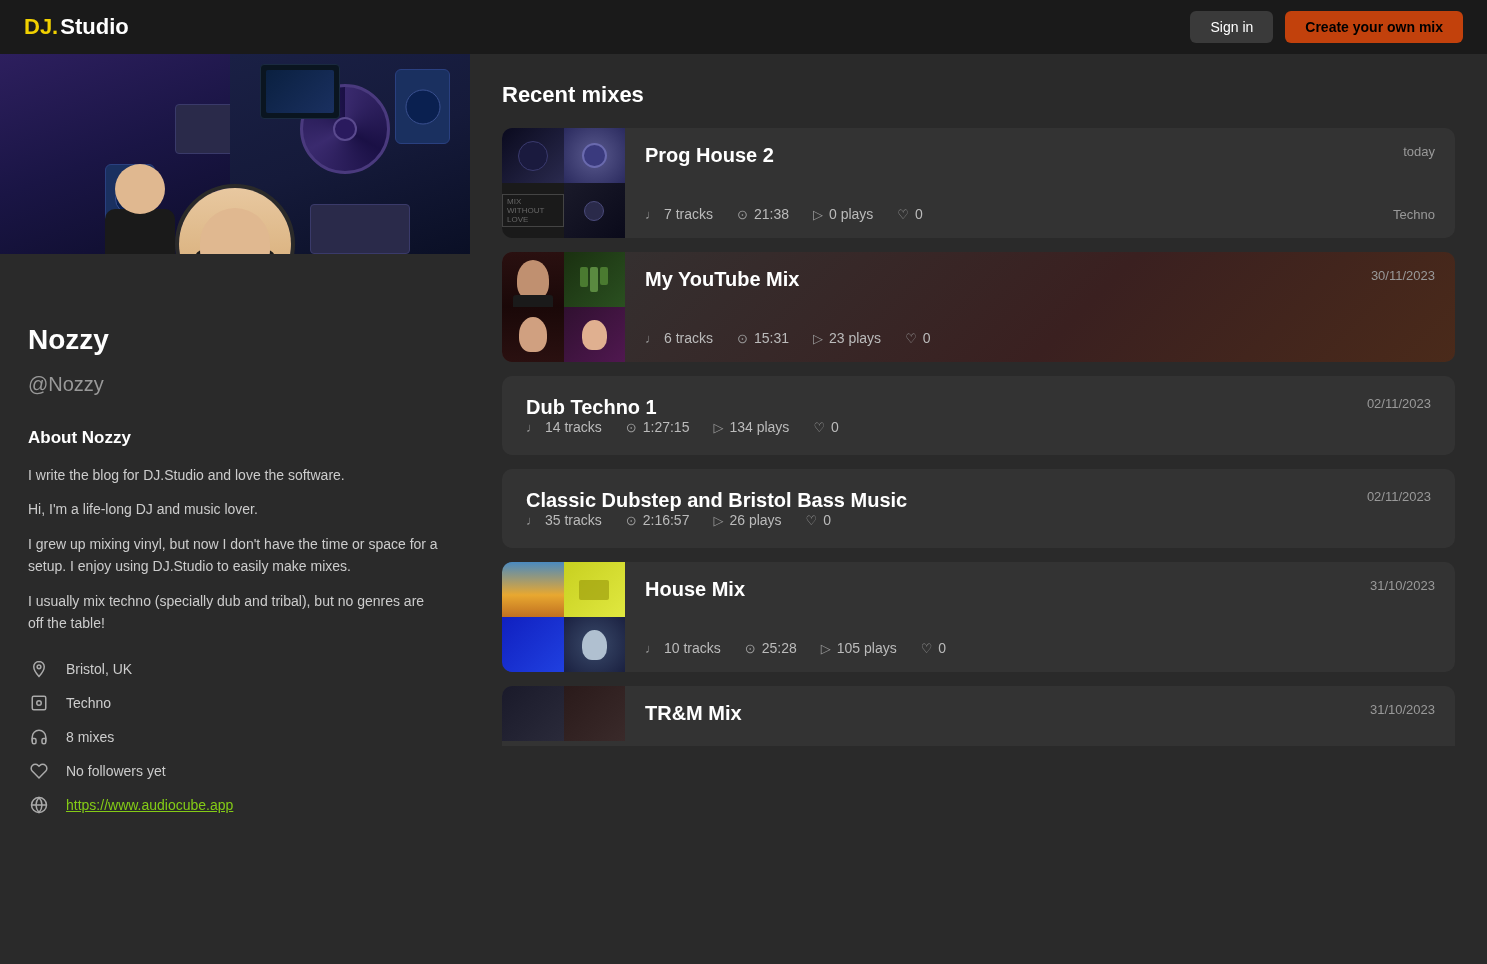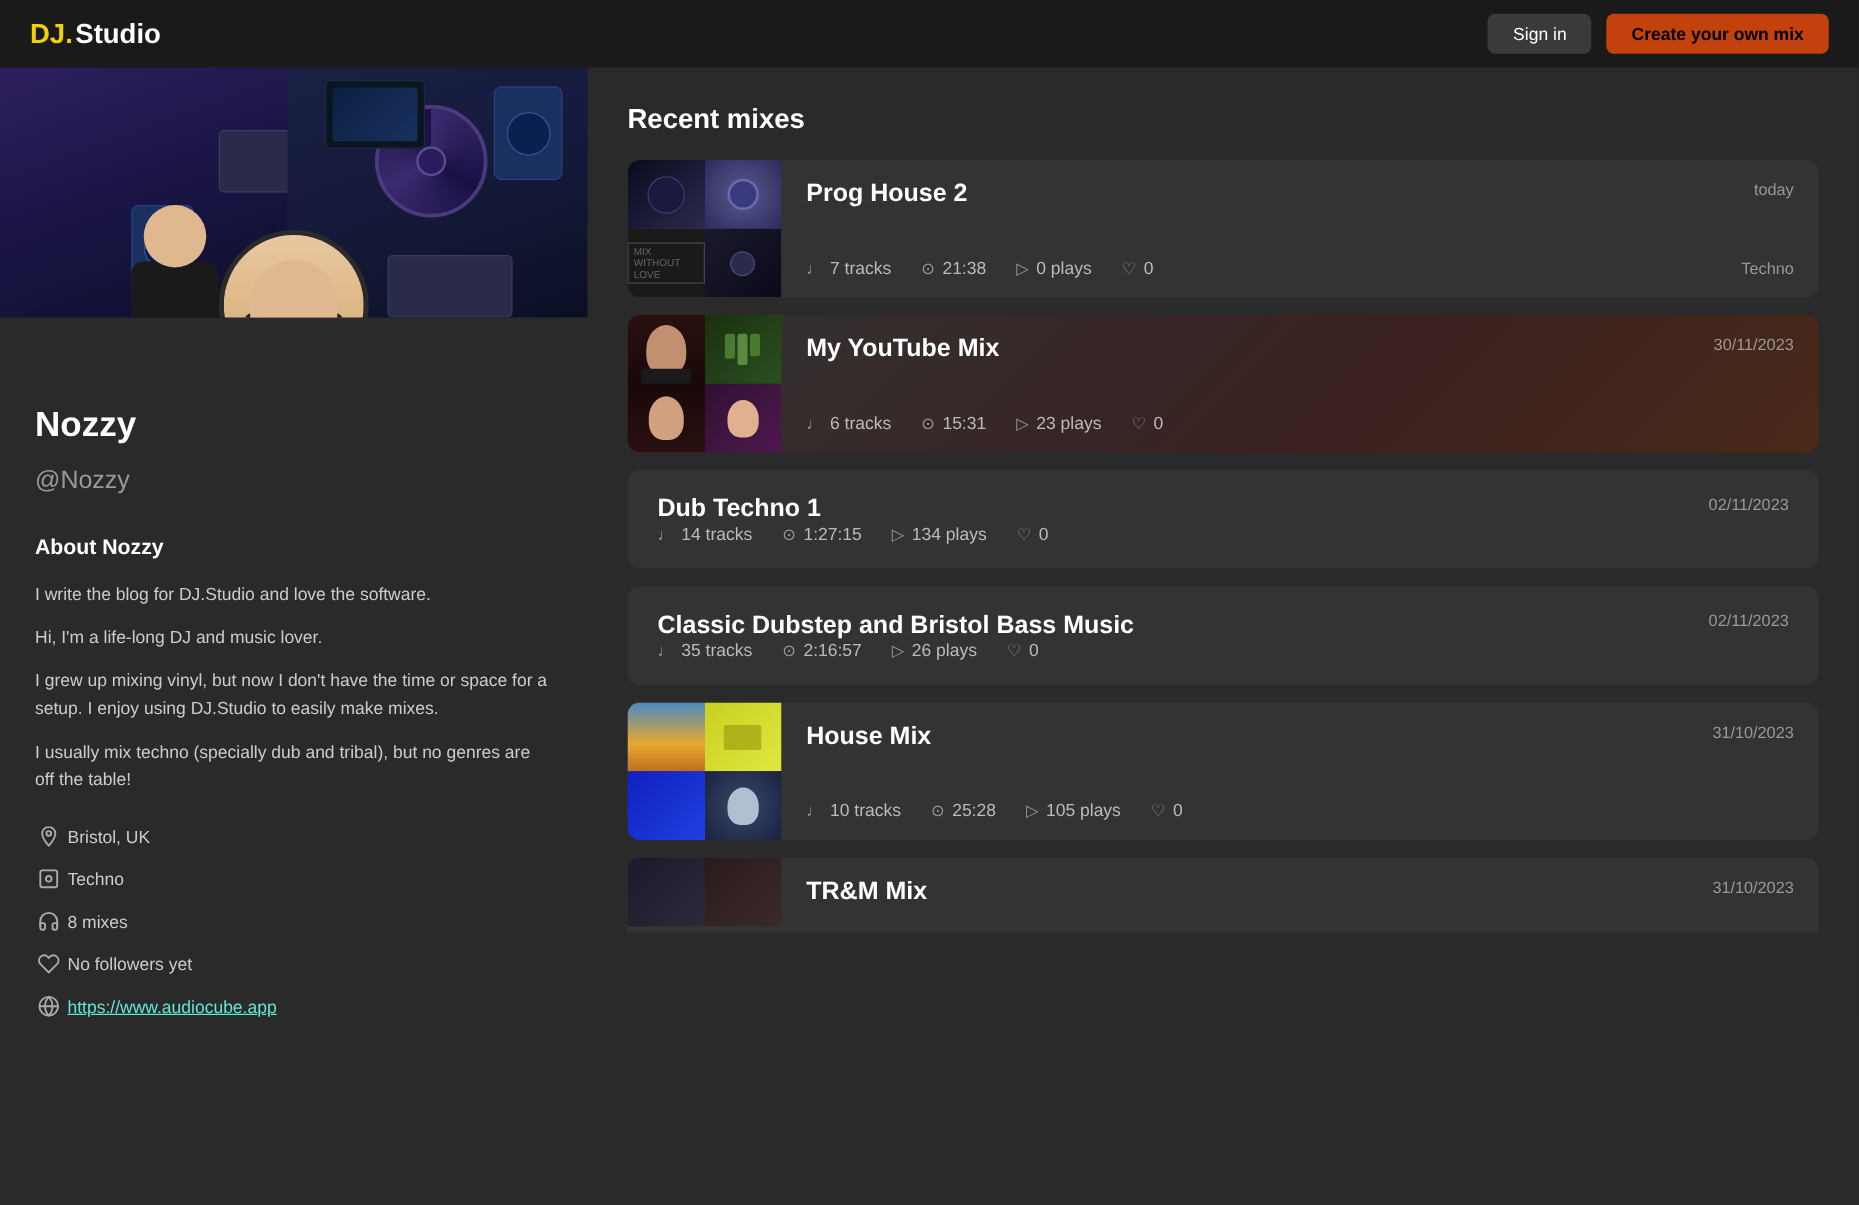--- a/index.html
+++ b/index.html
@@ -186,37 +186,37 @@
     }
     .profile-meta {
       margin-top: 24px;
       display: flex;
       flex-direction: column;
       gap: 12px;
     }
     .meta-item {
       display: flex;
       align-items: center;
-      gap: 4px;
+      gap: 16px;
       font-size: 14px;
       color: #ccc;
       text-align: right;
     }
     .meta-icon {
       width: 22px;
       height: 22px;
       display: flex;
       align-items: center;
       justify-content: center;
       color: #aaa;
       font-size: 16px;
       flex-shrink: 0;
     }
     .meta-link {
-      color: #5eead4;
+      color: #84cc16;
       text-decoration: underline;
     }
 
     
     .content-area {
       flex: 1;
       padding: 28px 32px;
       background: #2a2a2a;
       overflow-y: auto;
     }

